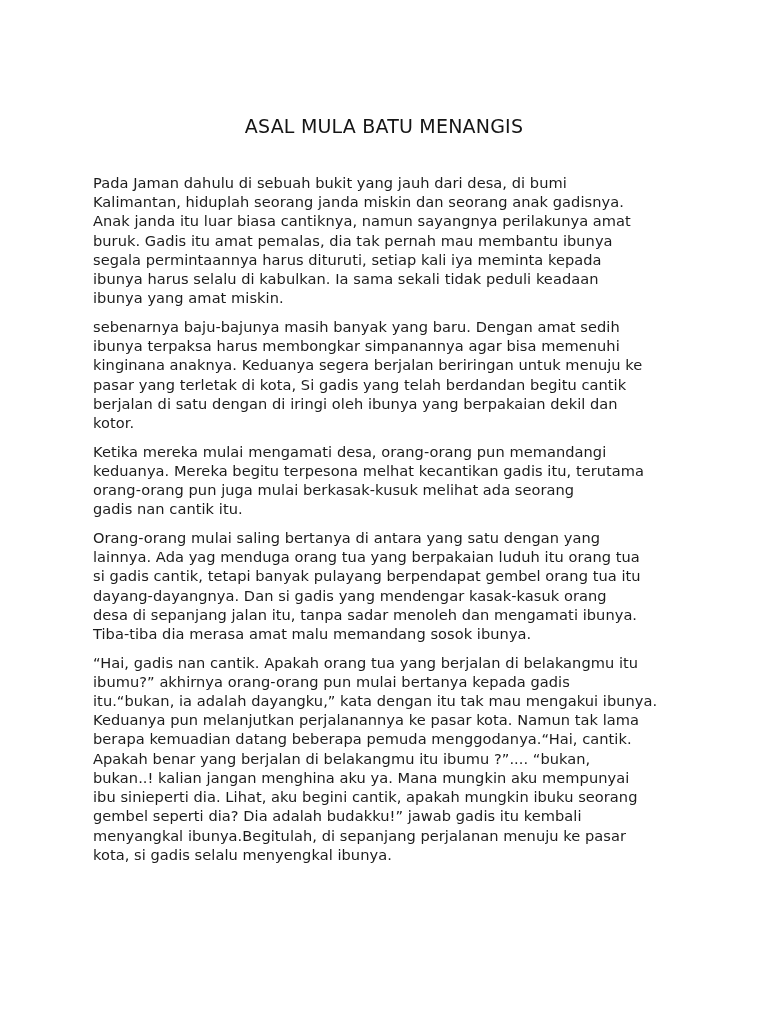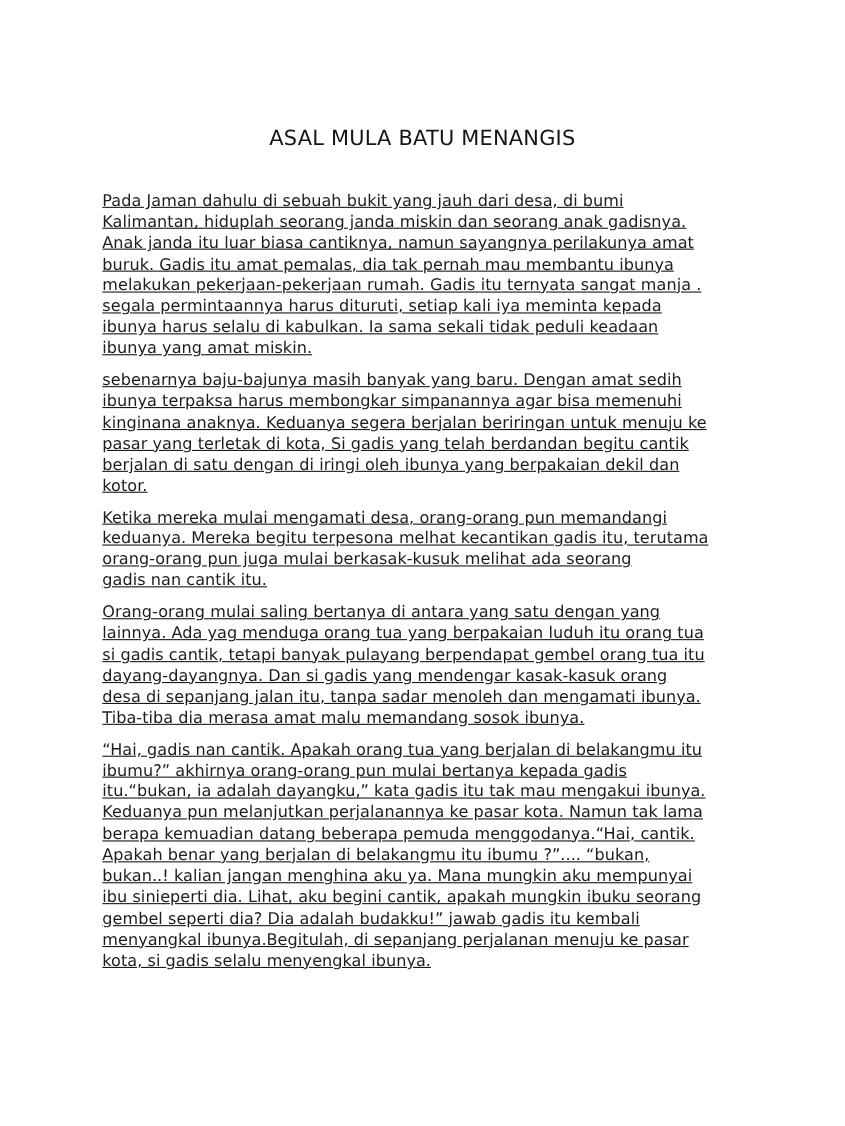--- a/index.html
+++ b/index.html
@@ -33,21 +33,20 @@
       line-height: 26px;
     }
     .body {
       position: absolute;
       left: 93px;
       top: 173px;
       width: 600px;
     }
     .para {
       margin: 0 0 9.5px 0;
-      text-decoration: underline;
     }
     .line {
       display: block;
       font-size: 14.6px;
       line-height: 19.2px;
       white-space: nowrap;
       color: #1c1c1c;
       letter-spacing: 0.05px;
     }
   </style>
@@ -57,21 +56,20 @@
 <div class="page">
   <div class="title">ASAL MULA BATU MENANGIS</div>
 
   <div class="body">
 
     <p class="para">
       <span class="line">Pada Jaman dahulu di sebuah bukit yang jauh dari desa, di bumi</span>
       <span class="line">Kalimantan, hiduplah seorang janda miskin dan seorang anak gadisnya.</span>
       <span class="line">Anak janda itu luar biasa cantiknya, namun sayangnya perilakunya amat</span>
       <span class="line">buruk. Gadis itu amat pemalas, dia tak pernah mau membantu ibunya</span>
-      <span class="line">melakukan pekerjaan-pekerjaan rumah. Gadis itu ternyata sangat manja .</span>
       <span class="line">segala permintaannya harus dituruti, setiap kali iya meminta kepada</span>
       <span class="line">ibunya harus selalu di kabulkan. Ia sama sekali tidak peduli keadaan</span>
       <span class="line">ibunya yang amat miskin.</span>
     </p>
 
     <p class="para">
       <span class="line">sebenarnya baju-bajunya masih banyak yang baru. Dengan amat sedih</span>
       <span class="line">ibunya terpaksa harus membongkar simpanannya agar bisa memenuhi</span>
       <span class="line">kinginana anaknya. Keduanya segera berjalan beriringan untuk menuju ke</span>
       <span class="line">pasar yang terletak di kota, Si gadis yang telah berdandan begitu cantik</span>
@@ -91,21 +89,21 @@
       <span class="line">lainnya. Ada yag menduga orang tua yang berpakaian luduh itu orang tua</span>
       <span class="line">si gadis cantik, tetapi banyak pulayang berpendapat gembel orang tua itu</span>
       <span class="line">dayang-dayangnya. Dan si gadis yang mendengar kasak-kasuk orang</span>
       <span class="line">desa di sepanjang jalan itu, tanpa sadar menoleh dan mengamati ibunya.</span>
       <span class="line">Tiba-tiba dia merasa amat malu memandang sosok ibunya.</span>
     </p>
 
     <p class="para">
       <span class="line">“Hai, gadis nan cantik. Apakah orang tua yang berjalan di belakangmu itu</span>
       <span class="line">ibumu?” akhirnya orang-orang pun mulai bertanya kepada gadis</span>
-      <span class="line">itu.“bukan, ia adalah dayangku,” kata gadis itu tak mau mengakui ibunya.</span>
+      <span class="line">itu.“bukan, ia adalah dayangku,” kata dengan itu tak mau mengakui ibunya.</span>
       <span class="line">Keduanya pun melanjutkan perjalanannya ke pasar kota. Namun tak lama</span>
       <span class="line">berapa kemuadian datang beberapa pemuda menggodanya.“Hai, cantik.</span>
       <span class="line">Apakah benar yang berjalan di belakangmu itu ibumu ?”.... “bukan,</span>
       <span class="line">bukan..! kalian jangan menghina aku ya. Mana mungkin aku mempunyai</span>
       <span class="line">ibu sinieperti dia. Lihat, aku begini cantik, apakah mungkin ibuku seorang</span>
       <span class="line">gembel seperti dia? Dia adalah budakku!” jawab gadis itu kembali</span>
       <span class="line">menyangkal ibunya.Begitulah, di sepanjang perjalanan menuju ke pasar</span>
       <span class="line">kota, si gadis selalu menyengkal ibunya.</span>
     </p>
   </div>

